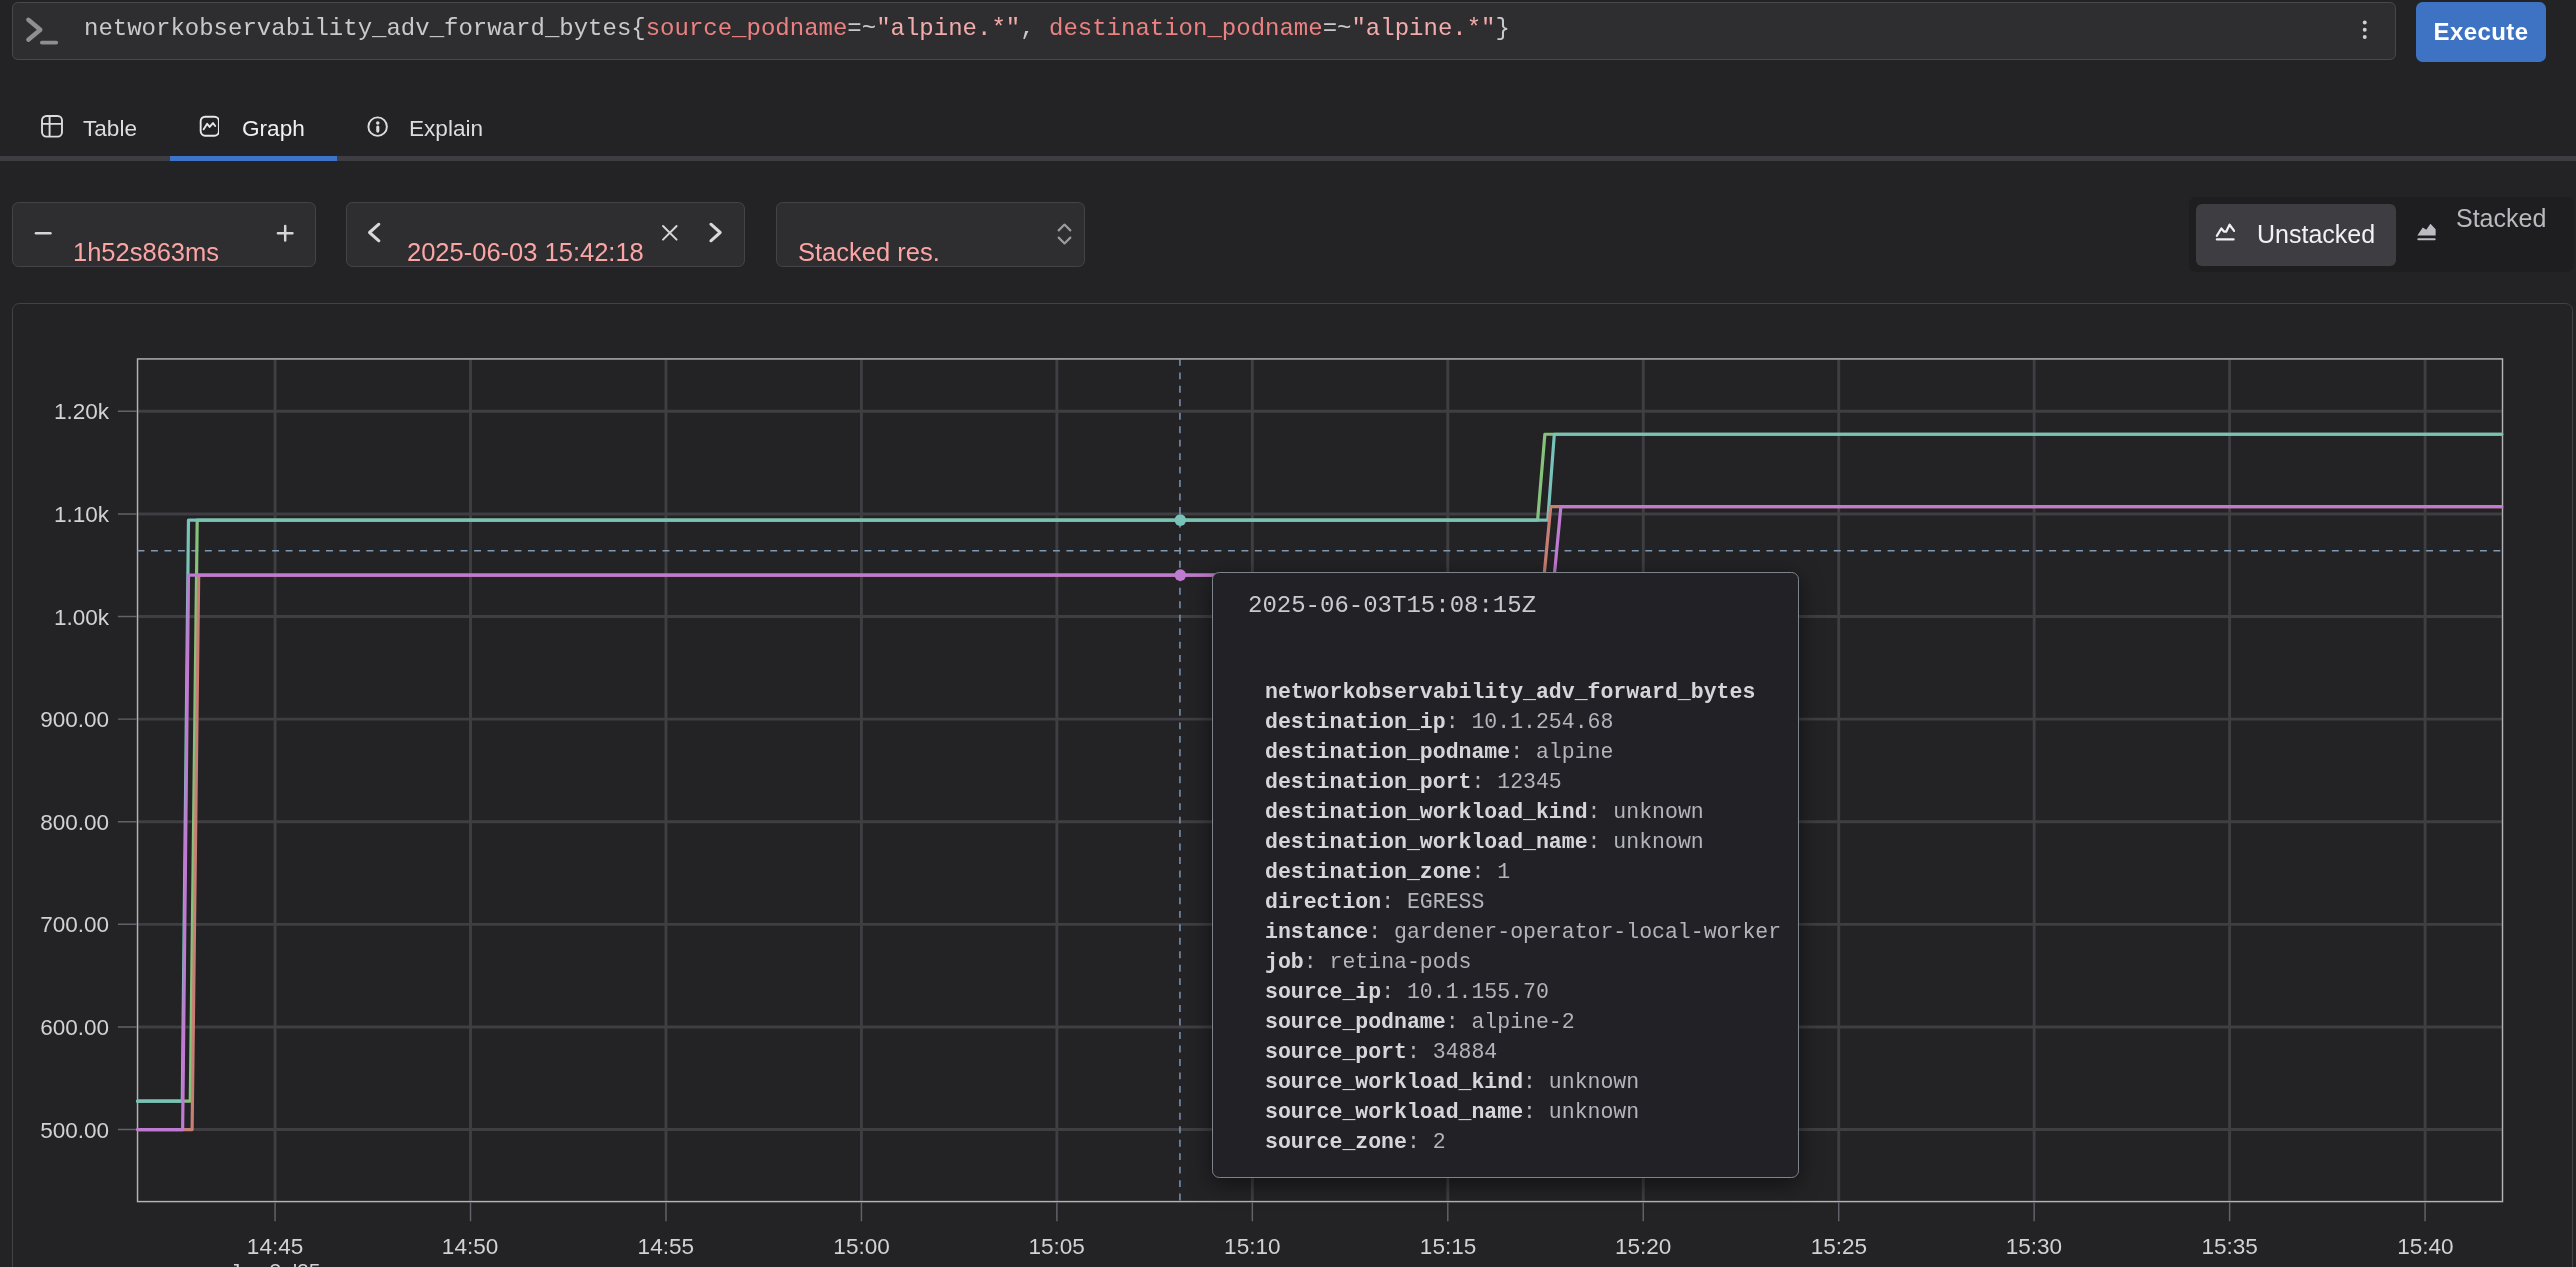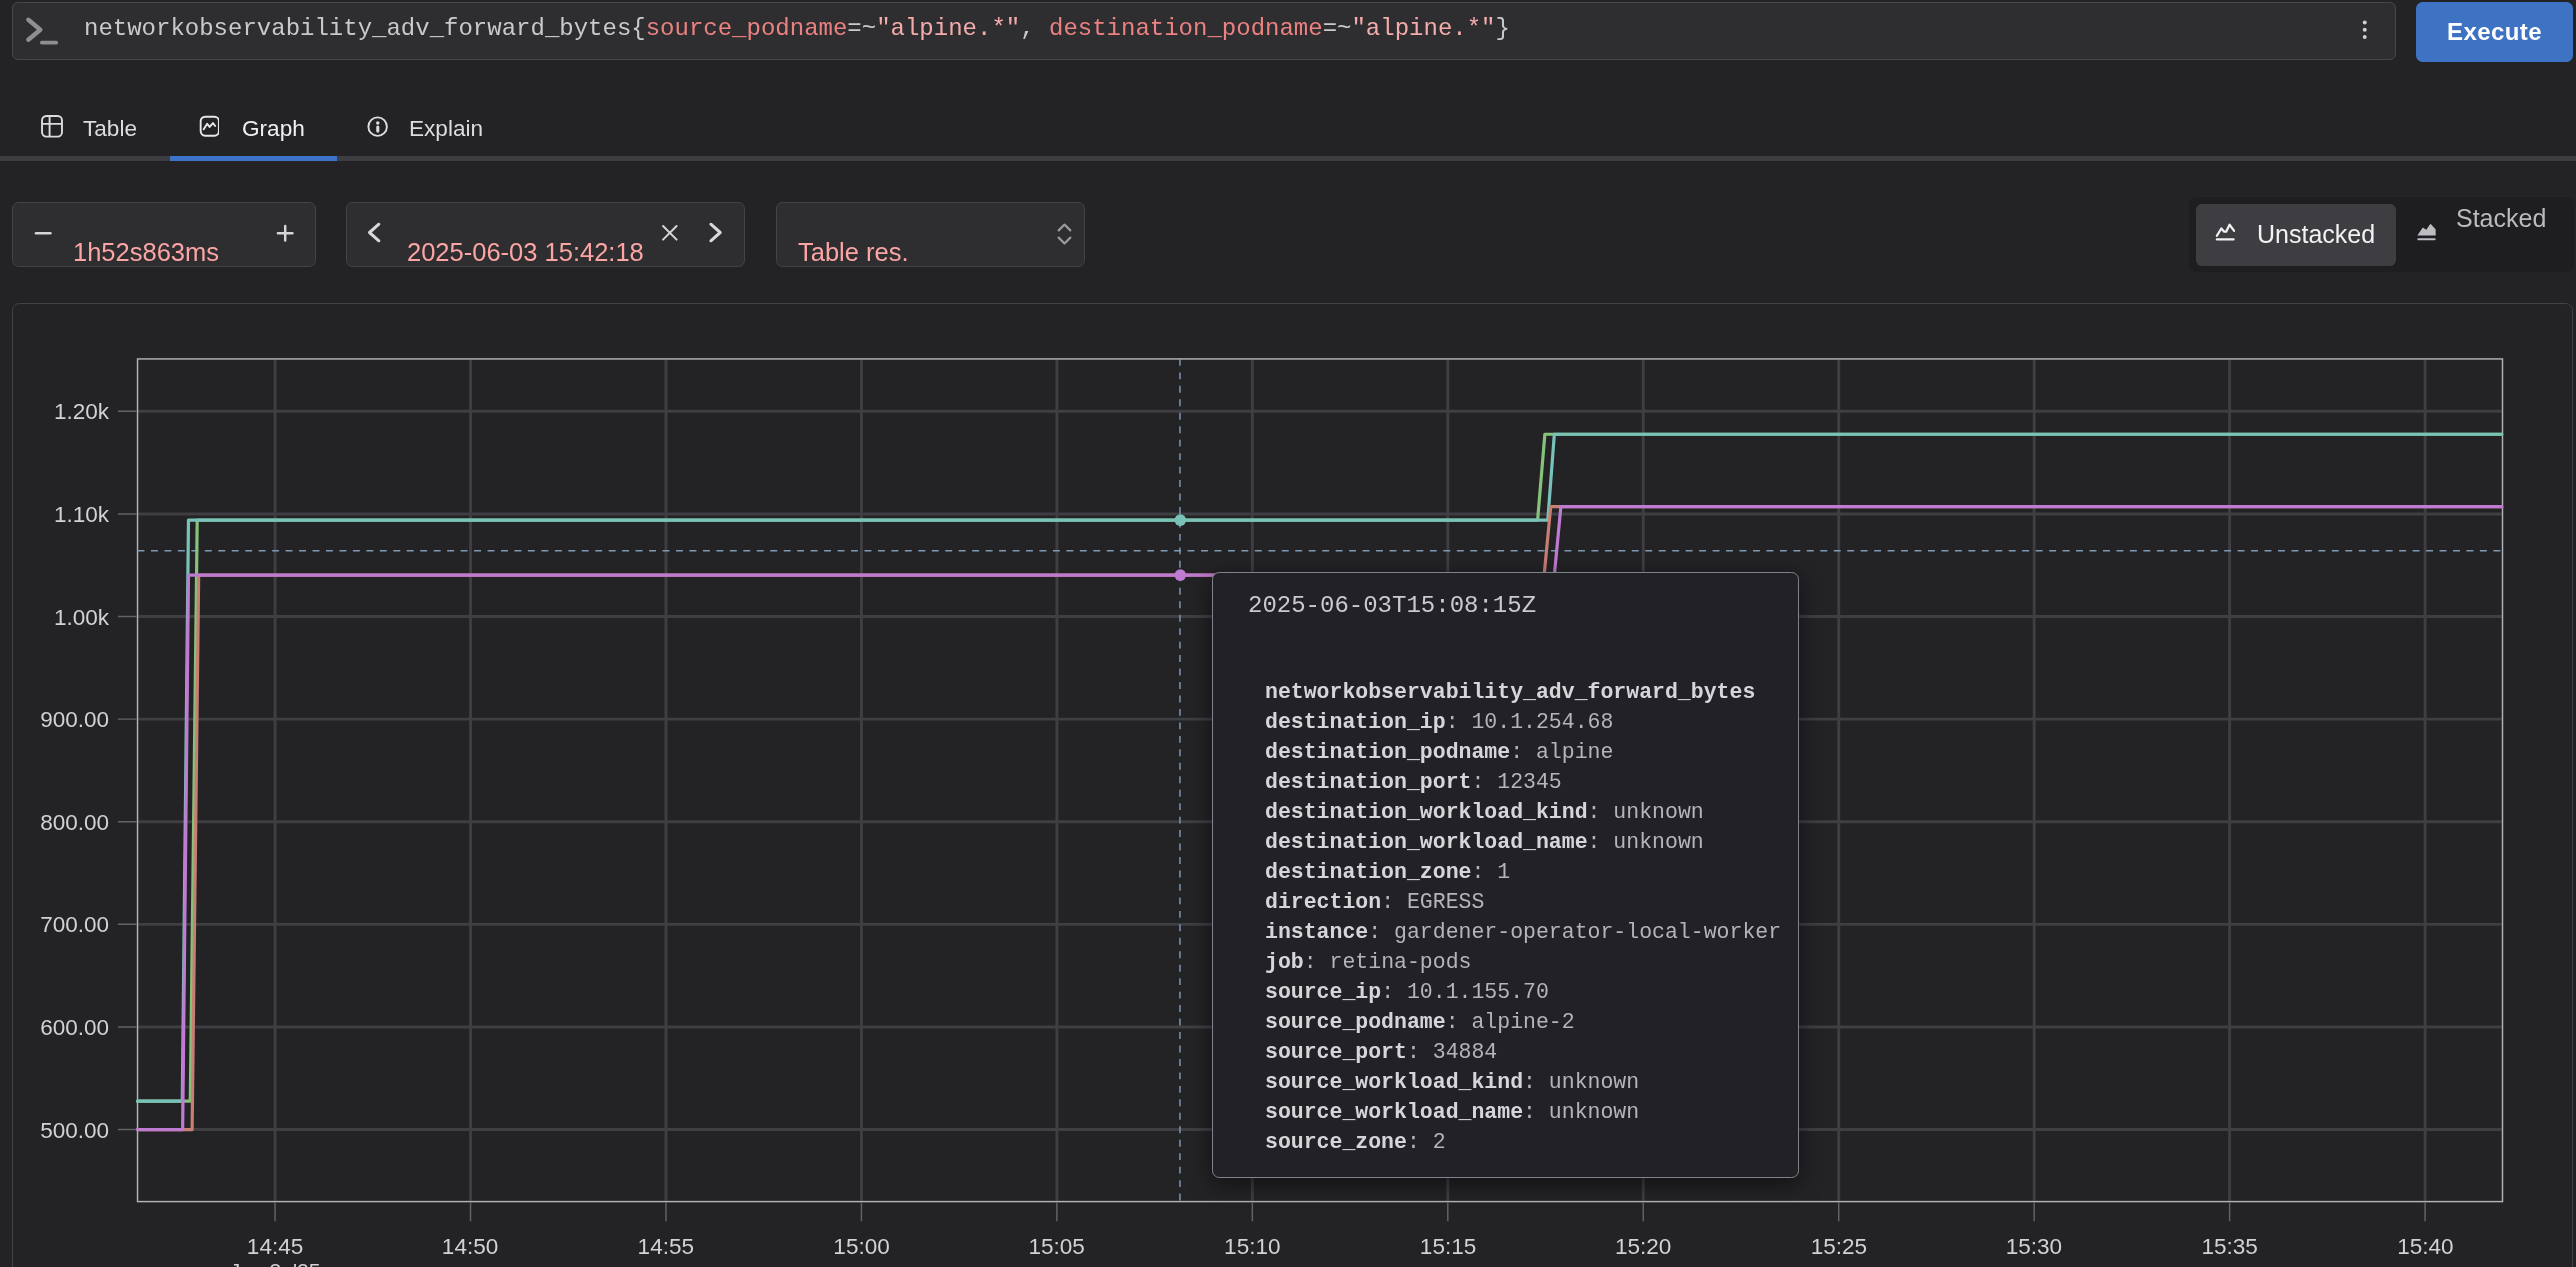--- a/index.html
+++ b/index.html
@@ -7,21 +7,21 @@
     font-family:"Liberation Sans", sans-serif; }
   .abs { position:absolute; }
   
   #qbar { left:11.6px; top:2.2px; width:2384px; height:58px; background:#2e2e31;
     border:1.5px solid #48484c; border-radius:5.8px; }
   #qtext { left:84px; top:0; height:58px; line-height:58px; white-space:pre;
     font-family:"Liberation Mono", monospace; font-size:24px; color:#c9c9cc; }
   .lbl { color:#ec8181; }
   .str { color:#f4abab; }
   
-  #exec { left:2416px; top:1.5px; width:157px; height:60px; background:#3e72c3;
+  #exec { left:2416px; top:1.5px; width:130px; height:60px; background:#3e72c3;
     border-radius:6.5px; color:#ffffff; font-size:24px; font-weight:700;
     display:flex; align-items:center; justify-content:center; letter-spacing:0.4px; }
   
   #tabborder { left:0; top:156px; width:2576px; height:5.1px; background:#3e3e42; }
   #tabind { left:170px; top:156px; width:167px; height:5.1px; background:#3d73c8; }
   .tabtxt { top:115px; height:28px; line-height:28px; font-size:22.6px; color:#dcdce0; }
   
   .cbox { top:202px; height:65px; background:#2e2e31; border:1.5px solid #434348;
     border-radius:6.5px; }
   .ctext { top:202px; height:78px; line-height:65px; font-size:25.5px; color:#fca5a5;margin-top:18px; }
@@ -90,21 +90,21 @@
 </svg>
 <div class="abs ctext" style="left:407px">2025-06-03 15:42:18</div>
 <svg class="abs" style="left:659px;top:222px" width="22" height="22" viewBox="0 0 30 30">
   <path d="M5.5 5.5 L24 24 M24 5.5 L5.5 24" stroke="#d5d5da" stroke-width="2.7" stroke-linecap="round"></path>
 </svg>
 <svg class="abs" style="left:708px;top:221px" width="23" height="23" viewBox="0 0 32 32">
   <path d="M4 4.5 L17 16 L4 27.5" fill="none" stroke="#d8d8dc" stroke-width="4.2" stroke-linecap="round" stroke-linejoin="round"></path>
 </svg>
 
 <div class="abs cbox" style="left:776px;width:309px"></div>
-<div class="abs ctext" style="left:798px">Table res.</div>
+<div class="abs ctext" style="left:798px">Stacked res.</div>
 <svg class="abs" style="left:1052px;top:218px" width="25" height="32" viewBox="0 0 34 44">
   <path d="M9 17 L17 9 L25 17" fill="none" stroke="#9a9aa0" stroke-width="3" stroke-linecap="round" stroke-linejoin="round"></path>
   <path d="M9 27 L17 35 L25 27" fill="none" stroke="#9a9aa0" stroke-width="3" stroke-linecap="round" stroke-linejoin="round"></path>
 </svg>
 
 <div class="abs" id="seg"></div>
 <div class="abs" id="segthumb"></div>
 <svg class="abs" style="left:2215px;top:221px" width="20.4" height="20.4" viewBox="0 0 28 28">
   <path d="M2.6 20.3 L8.7 10.3 L12.3 14.5 L15.3 14.7 L20 5.1 L26.3 13.6" fill="none" stroke="#f2f2f5" stroke-width="3.1" stroke-linecap="round" stroke-linejoin="round"></path>
   <path d="M2.6 25.3 H25.5" stroke="#f2f2f5" stroke-width="3.1" stroke-linecap="round"></path>

